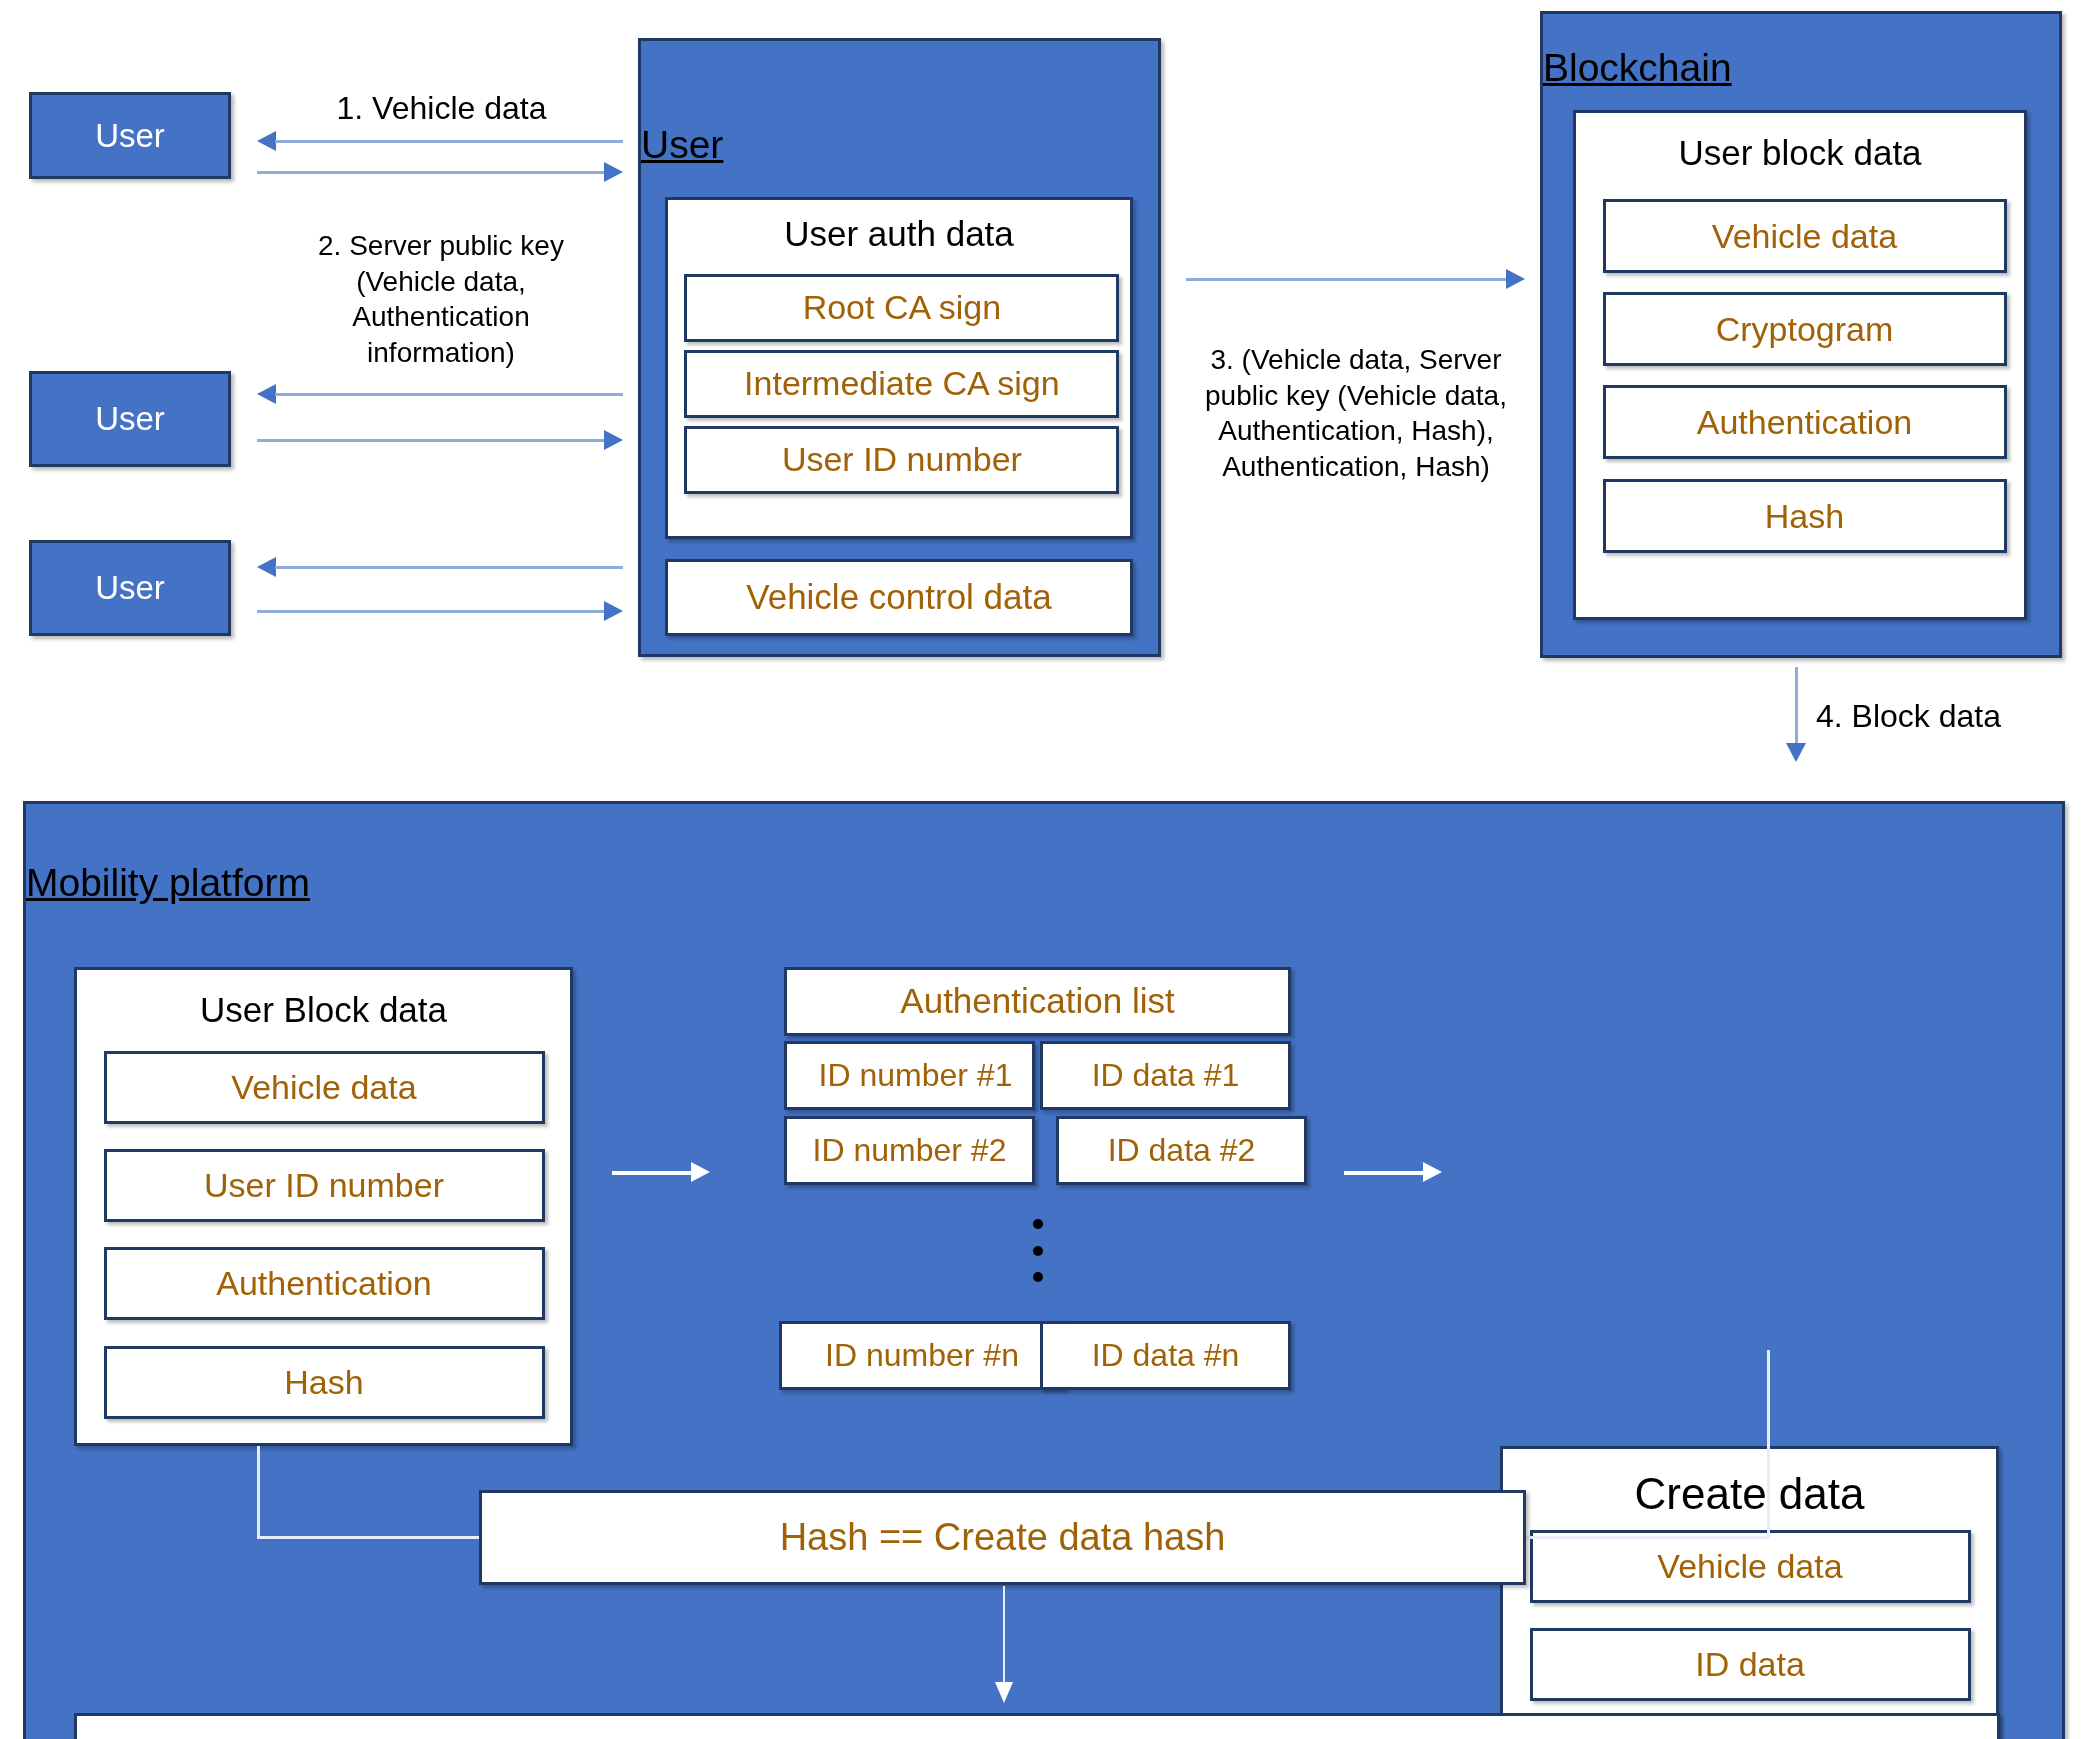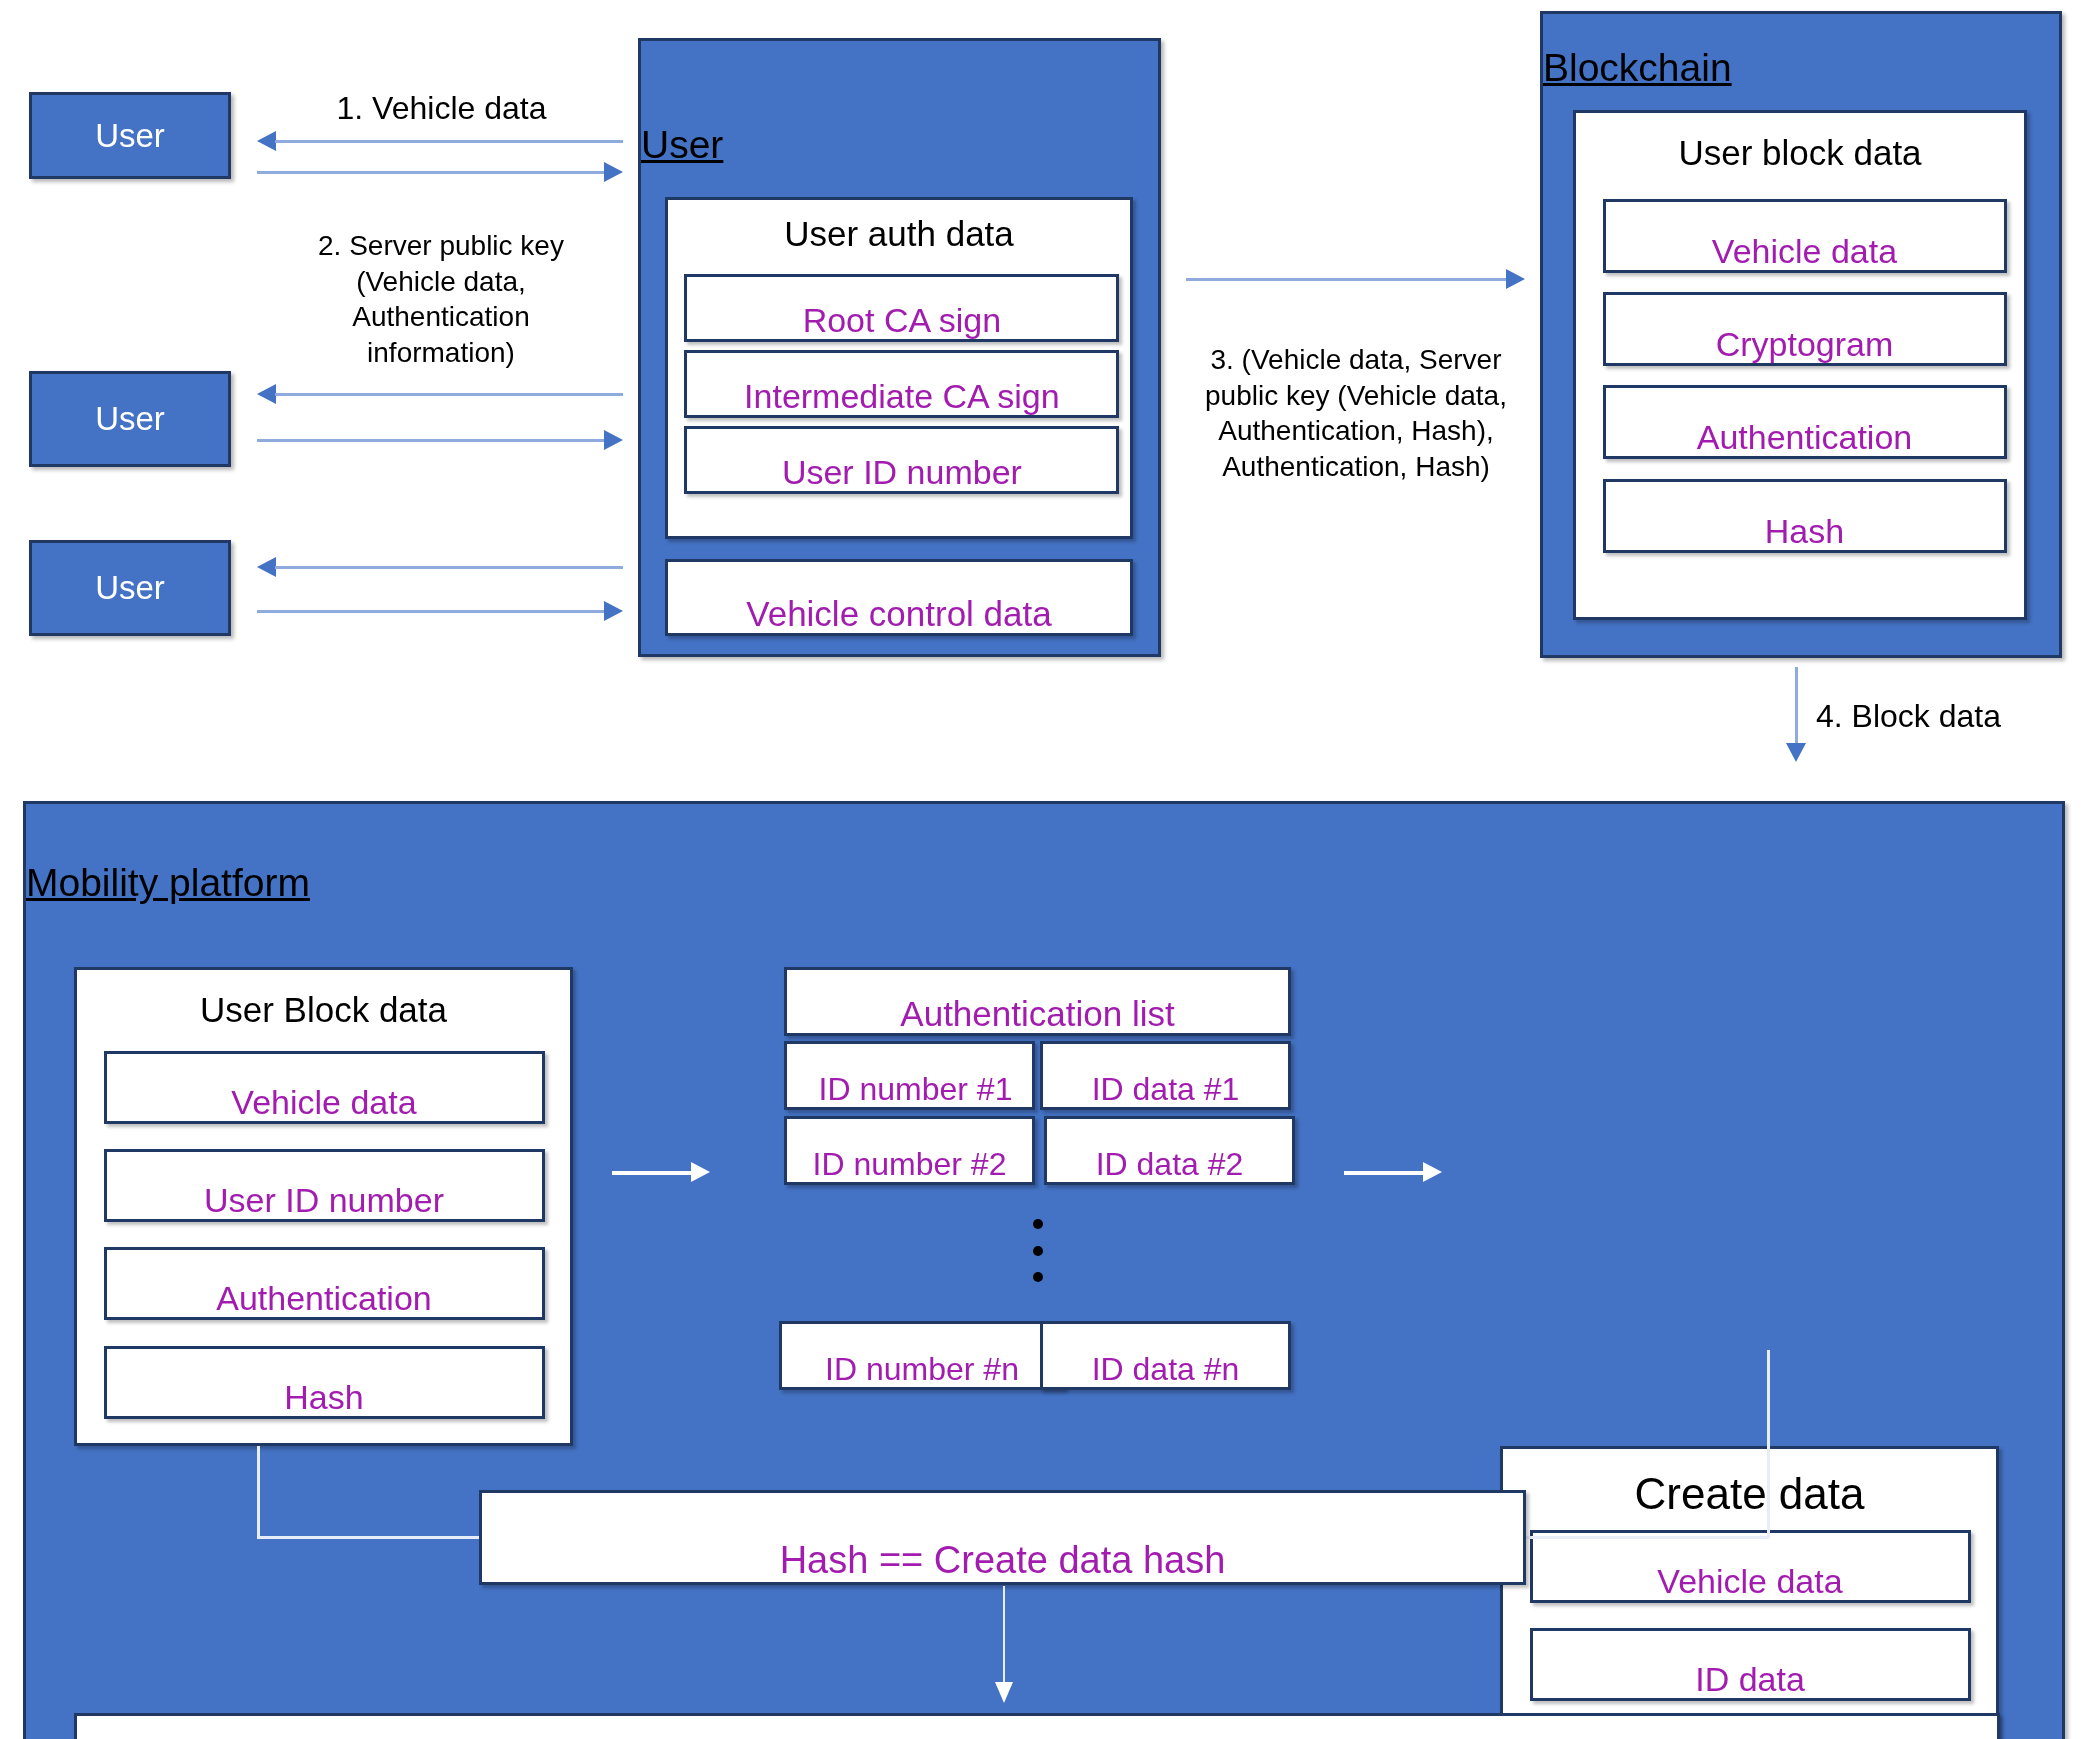--- a/index.html
+++ b/index.html
@@ -28,24 +28,24 @@
     width: 100%;
     text-decoration: underline;
   }
 
   
   .wbox {
     background: #FFFFFF;
     border: 3.2px solid #1F3864;
     box-shadow: 2.5px 2.5px 3.2px rgba(0,0,0,0.25);
     display: flex;
-    align-items: flex-end;
+    align-items: center;
     justify-content: center;
     text-align: center;
-    color: #a21caf;
+    color: #a16207;
     line-height: 1.1;
   }
   .wbox-plain {
     background: #FFFFFF;
     border: 3.2px solid #1F3864;
     box-shadow: 2.5px 2.5px 3.2px rgba(0,0,0,0.25);
     position: relative;
   }
   .wbox-label {
     text-align: center;
@@ -278,21 +278,21 @@
     <div class="wbox abs" style="left:28px; top:74px; width:251px; height:69px; font-size:32px;padding-left:12px;">
       <span>ID number #1</span>
     </div>
     <div class="wbox abs" style="left:284px; top:74px; width:251px; height:69px; font-size:32px;">
       <span>ID data #1</span>
     </div>
 
     <div class="wbox abs" style="left:28px; top:149px; width:251px; height:69px; font-size:32px;">
       <span>ID number #2</span>
     </div>
-    <div class="wbox abs" style="left:288px; top:149px; width:251px; height:69px; font-size:32px;">
+    <div class="wbox abs" style="left:300px; top:149px; width:251px; height:69px; font-size:32px;">
       <span>ID data #2</span>
     </div>
 
     <div class="vdots abs" style="left:276px; top:252px; width:11.4px; height:63px;">
       <span></span>
         <span></span>
         <span></span>
     </div>
 
     <div class="wbox abs" style="left:23px; top:354px; width:286px; height:69px; font-size:32px;">

